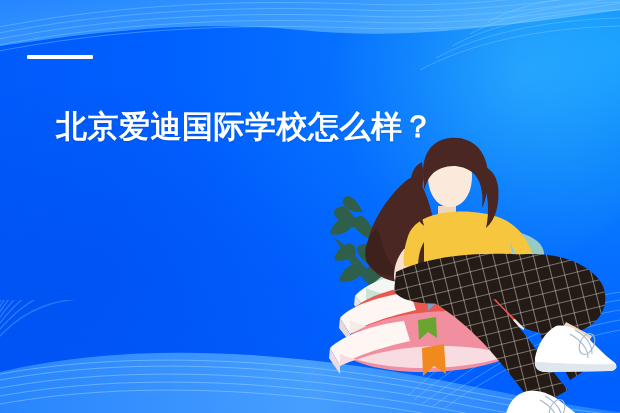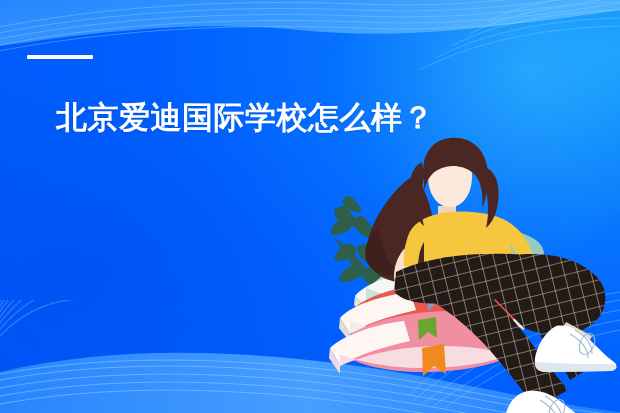--- a/index.html
+++ b/index.html
@@ -52,21 +52,21 @@
     left: 27px;
     top: 55px;
     width: 66px;
     height: 4px;
     background: #ffffff;
     border-radius: 1px;
   }
   .headline {
     position: absolute;
     left: 56px;
-    top: 98px;
+    top: 107px;
     margin: 0;
     color: #ffffff;
     font-size: 31px;
     line-height: 40px;
     font-weight: 700;
     letter-spacing: 0.5px;
     white-space: nowrap;
     text-shadow: 0 1px 2px rgba(0,40,120,0.18);
   }
 </style>

